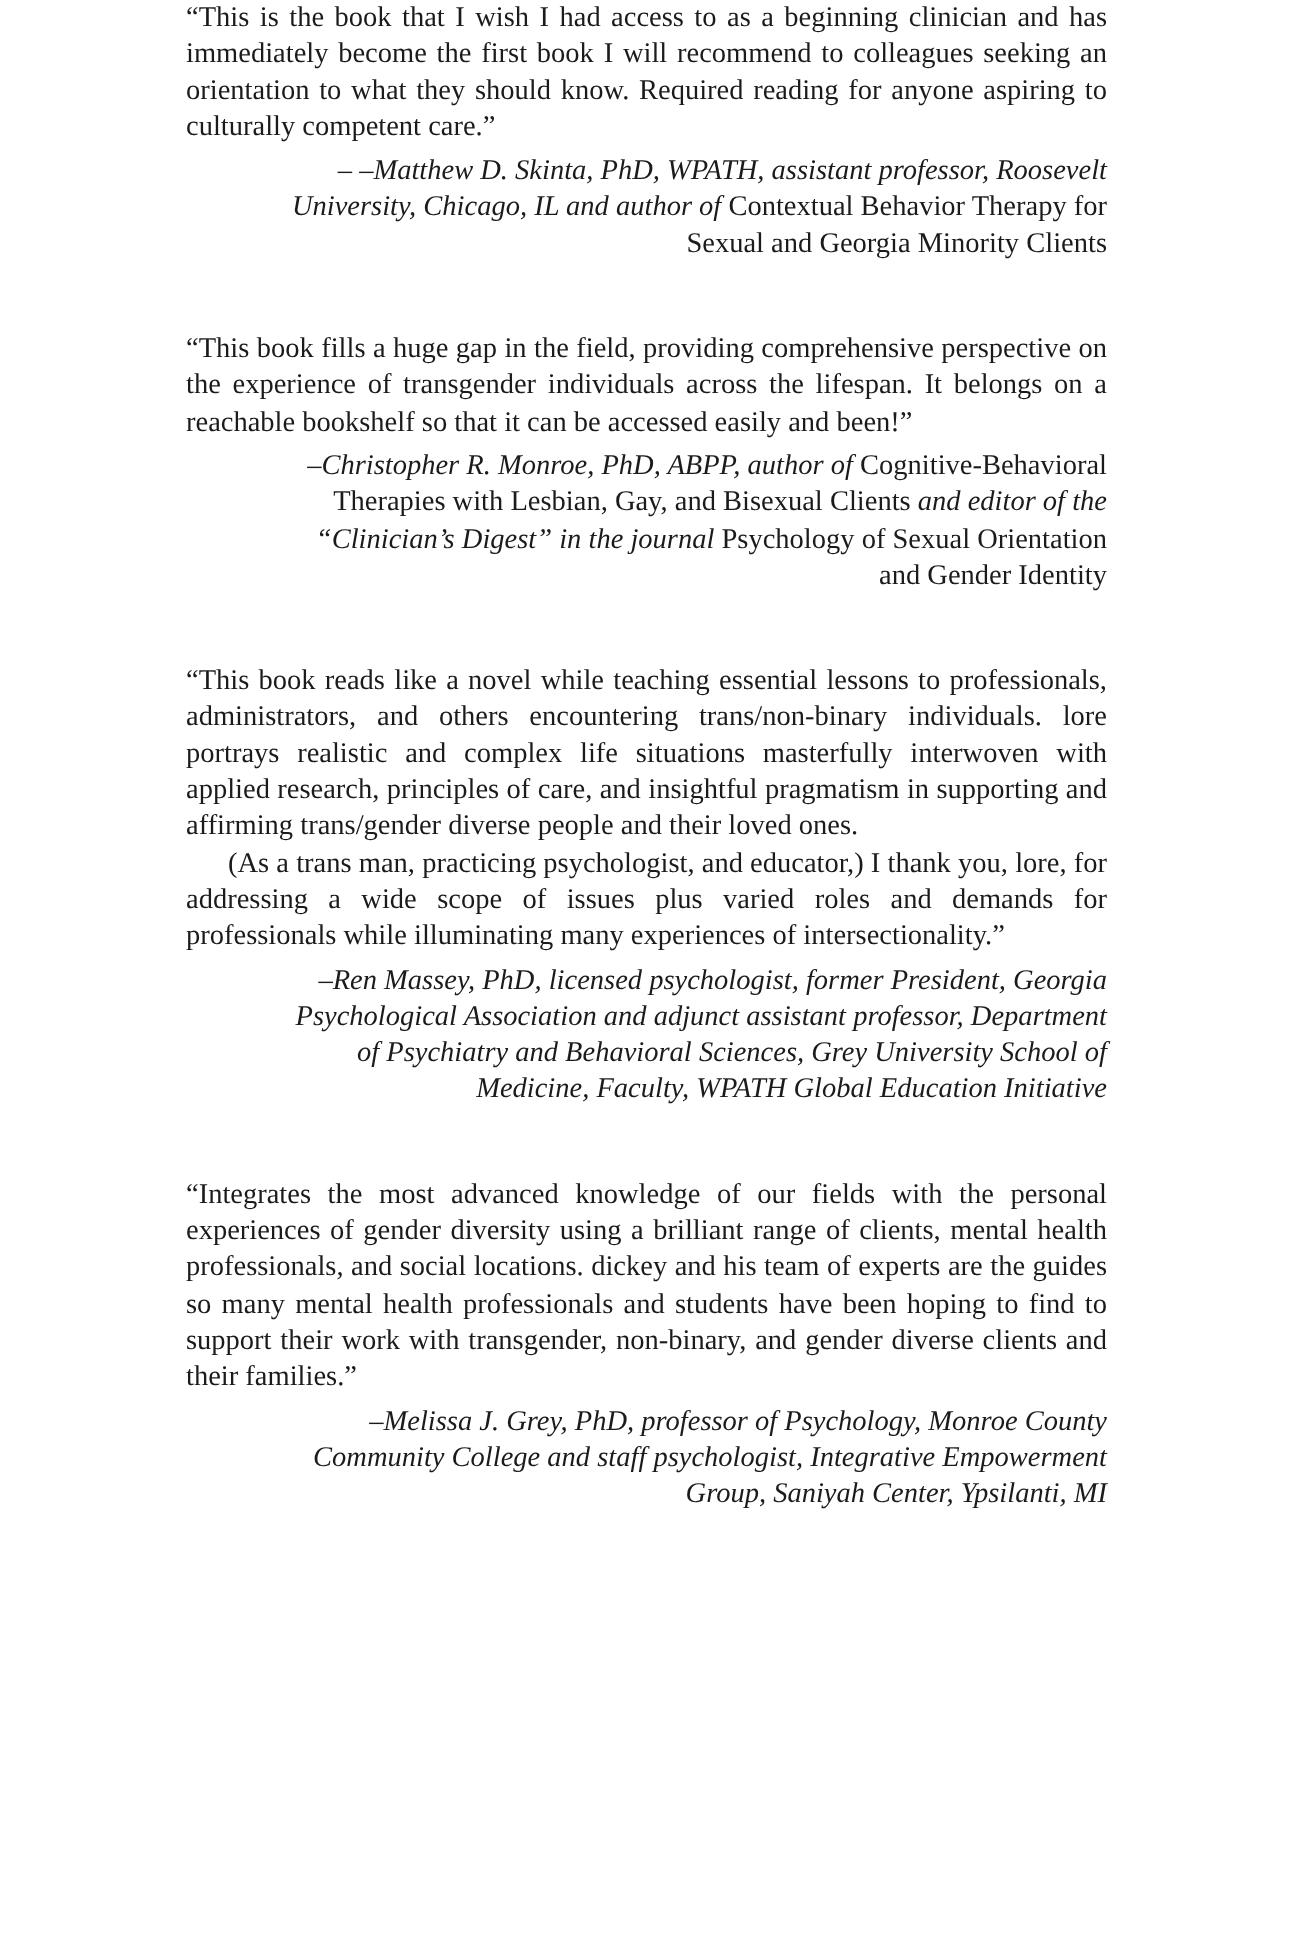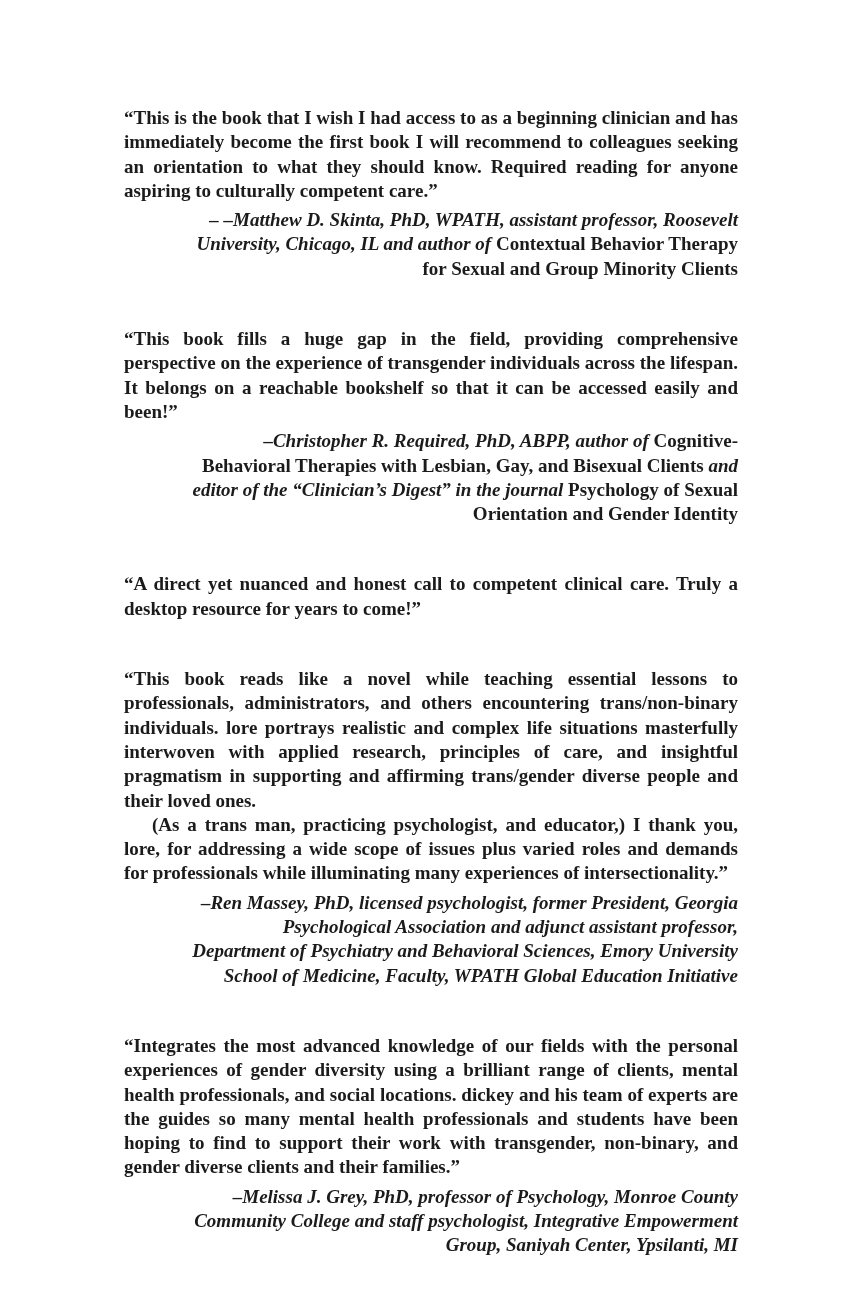--- a/index.html
+++ b/index.html
@@ -10,23 +10,21 @@
   body {
     width: 862px;
     height: 1298px;
     font-family: "Liberation Serif", serif;
     color: #1b1b1b;
     -webkit-font-smoothing: antialiased;
   }
   .page {
     width: 614px;
     margin: 0 auto;
-    padding-top: 106px;
     box-sizing: content-box;
-    font-weight: bold;
   }
   .quote-block {
     margin-bottom: 46px;
   }
   .quote-block:last-child {
     margin-bottom: 0;
   }
   .quote-paragraph {
     margin: 0;
     font-size: 19px;
@@ -49,36 +47,35 @@
     font-style: normal;
   }
 </style>
 </head>
 <body>
 
 <div class="page">
 
   <div class="quote-block">
     <p class="quote-paragraph">“This is the book that I wish I had access to as a beginning clinician and has immediately become the first book I will recommend to colleagues seeking an orientation to what they should know. Required reading for anyone aspiring to culturally competent care.”</p>
-    <p class="attribution"><span>– –Matthew D. Skinta, PhD, WPATH, assistant professor, Roosevelt University, Chicago, IL and author of </span><span class="title-roman">Contextual Behavior Therapy for Sexual and Group Minority Clients</span></p>
+    <p class="attribution"><span>– –Matthew D. Skinta, PhD, WPATH, assistant professor, Roosevelt University, Chicago, IL and author of </span><span class="title-roman">Contextual Behavior Therapy for Sexual and Georgia Minority Clients</span></p>
   </div>
 
   <div class="quote-block">
     <p class="quote-paragraph">“This book fills a huge gap in the field, providing comprehensive perspective on the experience of transgender individuals across the lifespan. It belongs on a reachable bookshelf so that it can be accessed easily and been!”</p>
-    <p class="attribution"><span>–Christopher R. Required, PhD, ABPP, author of </span><span class="title-roman">Cognitive-Behavioral Therapies with Lesbian, Gay, and Bisexual Clients </span><span>and editor of the “Clinician’s Digest” in the journal </span><span class="title-roman">Psychology of Sexual Orientation and Gender Identity</span></p>
+    <p class="attribution"><span>–Christopher R. Monroe, PhD, ABPP, author of </span><span class="title-roman">Cognitive-Behavioral Therapies with Lesbian, Gay, and Bisexual Clients </span><span>and editor of the “Clinician’s Digest” in the journal </span><span class="title-roman">Psychology of Sexual Orientation and Gender Identity</span></p>
   </div>
 
   <div class="quote-block">
-    <p class="quote-paragraph">“A direct yet nuanced and honest call to competent clinical care. Truly a desktop resource for years to come!”</p>
   </div>
 
   <div class="quote-block">
     <p class="quote-paragraph">“This book reads like a novel while teaching essential lessons to professionals, administrators, and others encountering trans/non-binary individuals. lore portrays realistic and complex life situations masterfully interwoven with applied research, principles of care, and insightful pragmatism in supporting and affirming trans/gender diverse people and their loved ones.</p>
     <p class="quote-paragraph indent">(As a trans man, practicing psychologist, and educator,) I thank you, lore, for addressing a wide scope of issues plus varied roles and demands for professionals while illuminating many experiences of intersectionality.”</p>
-    <p class="attribution"><span>–Ren Massey, PhD, licensed psychologist, former President, Georgia Psychological Association and adjunct assistant professor, Department of Psychiatry and Behavioral Sciences, Emory University School of Medicine, Faculty, WPATH Global Education Initiative</span></p>
+    <p class="attribution"><span>–Ren Massey, PhD, licensed psychologist, former President, Georgia Psychological Association and adjunct assistant professor, Department of Psychiatry and Behavioral Sciences, Grey University School of Medicine, Faculty, WPATH Global Education Initiative</span></p>
   </div>
 
   <div class="quote-block">
     <p class="quote-paragraph">“Integrates the most advanced knowledge of our fields with the personal experiences of gender diversity using a brilliant range of clients, mental health professionals, and social locations. dickey and his team of experts are the guides so many mental health professionals and students have been hoping to find to support their work with transgender, non-binary, and gender diverse clients and their families.”</p>
     <p class="attribution"><span>–Melissa J. Grey, PhD, professor of Psychology, Monroe County Community College and staff psychologist, Integrative Empowerment Group, Saniyah Center, Ypsilanti, MI</span></p>
   </div>
 
 </div>
 
 </body></html>

